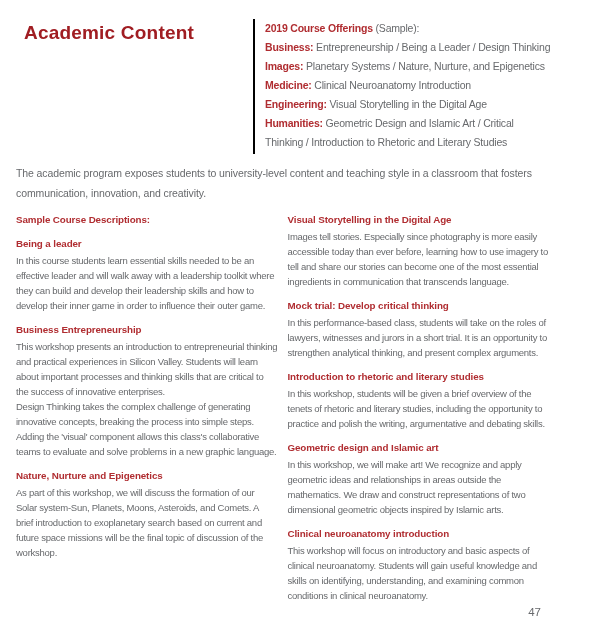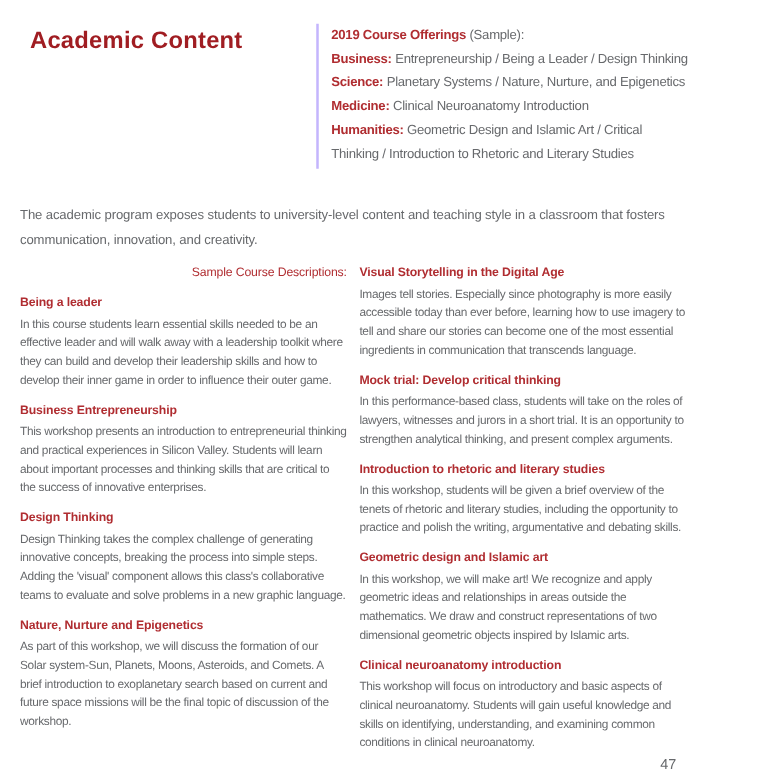--- a/index.html
+++ b/index.html
@@ -26,21 +26,21 @@
     margin: 0;
     font-size: 19px;
     font-weight: bold;
     letter-spacing: 0.2px;
     color: #a01d22;
   }
   .offerings {
     margin-left: 253px;
     margin-right: 8px;
     padding: 2px 0 2px 10px;
-    border-left: 2px solid #c4b5fd;
+    border-left: 2px solid #000000;
     padding-top: 0;
     position: relative;
     top: 19px;
     font-size: 10.5px;
     letter-spacing: -0.2px;
     line-height: 19px;
     color: #67696c;
   }
   .off-label {
     font-weight: bold;
@@ -59,25 +59,24 @@
   
   .cols {
     display: flex;
     gap: 10px;
     padding: 9px 13px 0 16px;
   }
   .col { width: 292px; box-sizing: border-box; }
   .col-header {
     margin: 0 0 0 0;
     font-size: 9.8px;
-    font-weight: normal;
+    font-weight: bold;
     letter-spacing: -0.1px;
     line-height: 15px;
     color: #b02d31;
-    text-align: right;
   }
   .course h4 {
     margin: 9px 0 2px 0;
     font-size: 9.8px;
     font-weight: bold;
     letter-spacing: -0.1px;
     line-height: 15px;
     color: #b02d31;
   }
   .course p {
@@ -102,43 +101,43 @@
 <body>
 
 <div class="page">
 
   <div class="header">
     <h1 class="page-title">Academic Content</h1>
 
     <div class="offerings">
       <div class="off-line"><span class="off-label">2019 Course Offerings</span><span class="off-text"> (Sample):</span></div>
       <div class="off-line"><span class="off-label">Business:</span><span class="off-text"> Entrepreneurship / Being a Leader / Design Thinking</span></div>
-      <div class="off-line"><span class="off-label">Science:</span><span class="off-text"> Planetary Systems / Nature, Nurture, and Epigenetics</span></div>
+      <div class="off-line"><span class="off-label">Images:</span><span class="off-text"> Planetary Systems / Nature, Nurture, and Epigenetics</span></div>
       <div class="off-line"><span class="off-label">Medicine:</span><span class="off-text"> Clinical Neuroanatomy Introduction</span></div>
+      <div class="off-line"><span class="off-label">Engineering:</span><span class="off-text"> Visual Storytelling in the Digital Age</span></div>
       <div class="off-line"><span class="off-label">Humanities:</span><span class="off-text"> Geometric Design and Islamic Art / Critical Thinking / Introduction to Rhetoric and Literary Studies</span></div>
     </div>
   </div>
 
   <p class="intro">The academic program exposes students to university-level content and teaching style in a classroom that fosters communication, innovation, and creativity.</p>
 
   <div class="cols">
 
     <div class="col col-left">
       <h3 class="col-header">Sample Course Descriptions:</h3>
 
       <section class="course">
         <h4>Being a leader</h4>
         <p>In this course students learn essential skills needed to be an effective leader and will walk away with a leadership toolkit where they can build and develop their leadership skills and how to develop their inner game in order to influence their outer game.</p>
       </section>
       <section class="course">
         <h4>Business Entrepreneurship</h4>
         <p>This workshop presents an introduction to entrepreneurial thinking and practical experiences in Silicon Valley. Students will learn about important processes and thinking skills that are critical to the success of innovative enterprises.</p>
       </section>
       <section class="course">
-        <h4>Design Thinking</h4>
         <p>Design Thinking takes the complex challenge of generating innovative concepts, breaking the process into simple steps. Adding the 'visual' component allows this class's collaborative teams to evaluate and solve problems in a new graphic language.</p>
       </section>
       <section class="course">
         <h4>Nature, Nurture and Epigenetics</h4>
       </section>
       <section class="course">
         <p>As part of this workshop, we will discuss the formation of our Solar system-Sun, Planets, Moons, Asteroids, and Comets. A brief introduction to exoplanetary search based on current and future space missions will be the final topic of discussion of the workshop.</p>
       </section>
     </div>
 

